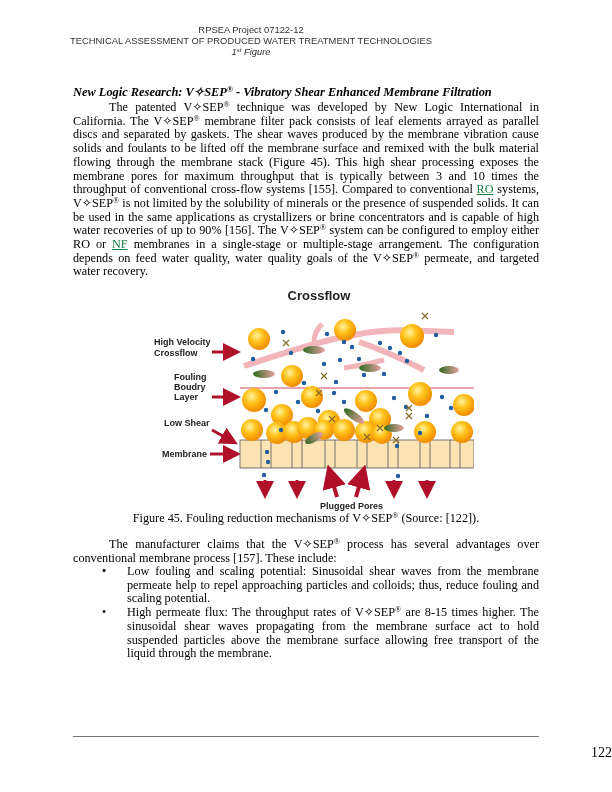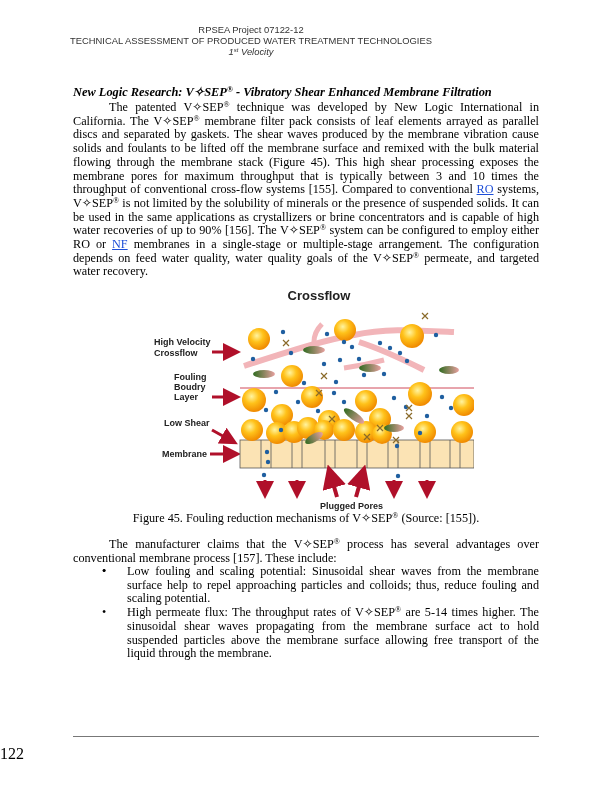--- a/index.html
+++ b/index.html
@@ -8,37 +8,37 @@
   .hdr1 { top: 24px; }
   .hdr2 { top: 35px; }
   .hdr3 { top: 46px; font-style: italic; }
   .hdr3 sup { font-size: 6px; vertical-align: 3px; line-height: 0; }
   .title { position: absolute; left: 73px; top: 84px; font-weight: bold; font-style: italic; font-size: 12.4px; white-space: nowrap; }
   .title sup, .para sup, .caption sup, .bullet sup { font-size: 8px; vertical-align: 4px; line-height: 0; }
   .para { position: absolute; left: 73px; width: 466px; font-size: 12.2px; line-height: 13.7px; text-align: justify; }
   .para .ind { display: inline-block; width: 36px; }
   .p1 { top: 101px; }
   .p2 { top: 538px; }
-  .link { color: #1d4ed8; text-decoration: underline; }
+  .link { color: #15803d; text-decoration: underline; }
   .figure { position: absolute; left: 144px; top: 280px; width: 330px; height: 232px; }
   .caption { position: absolute; left: 0; width: 612px; top: 511px; text-align: center; font-size: 12.2px; }
   .bullets { position: absolute; left: 73px; top: 565px; width: 466px; }
   .bullet { position: relative; padding-left: 54px; font-size: 12.2px; line-height: 13.7px; text-align: justify; margin-bottom: 0; }
   .bullet .dot { position: absolute; left: 29px; top: 0; font-size: 12px; }
   .rule { position: absolute; left: 73px; width: 466px; top: 736px; height: 0; border-top: 1.5px solid #777; }
-  .pagenum { position: absolute; left: 0; width: 612px; top: 745px; text-align: left; font-size: 16px; }
+  .pagenum { position: absolute; left: 0; width: 612px; top: 745px; text-align: right; font-size: 14px; }
   .fig-label { font-family: "Liberation Sans", sans-serif; font-weight: bold; font-size: 9px; fill: #222; }
   .fig-title { font-family: "Liberation Sans", sans-serif; font-weight: bold; font-size: 13px; fill: #222; }
 </style>
 </head>
 <body>
 
 <div class="hdr hdr1">RPSEA Project 07122-12</div>
 <div class="hdr hdr2">TECHNICAL ASSESSMENT OF PRODUCED WATER TREATMENT TECHNOLOGIES</div>
-<div class="hdr hdr3"><span>1</span><sup>st</sup><span> Velocity</span></div>
+<div class="hdr hdr3"><span>1</span><sup>st</sup><span> Figure</span></div>
 
 <div class="title"><span>New Logic Research: V✧SEP</span><sup>®</sup><span> - Vibratory Shear Enhanced Membrane Filtration</span></div>
 
 <div class="para p1"><span class="ind"></span><span>The patented V✧SEP</span><sup>®</sup><span> technique was developed by New Logic International in California. The V✧SEP</span><sup>®</sup><span> membrane filter pack consists of leaf elements arrayed as parallel discs and separated by gaskets. The shear waves produced by the membrane vibration cause solids and foulants to be lifted off the membrane surface and remixed with the bulk material flowing through the membrane stack (Figure 45). This high shear processing exposes the membrane pores for maximum throughput that is typically between 3 and 10 times the throughput of conventional cross-flow systems [155]. Compared to conventional </span><a class="link">RO</a><span> systems, V✧SEP</span><sup>®</sup><span> is not limited by the solubility of minerals or the presence of suspended solids. It can be used in the same applications as crystallizers or brine concentrators and is capable of high water recoveries of up to 90% [156]. The V✧SEP</span><sup>®</sup><span> system can be configured to employ either RO or </span><a class="link">NF</a><span> membranes in a single-stage or multiple-stage arrangement. The configuration depends on feed water quality, water quality goals of the V✧SEP</span><sup>®</sup><span> permeate, and targeted water recovery.</span></div>
 
 <svg class="figure" viewBox="0 0 330 232" xmlns="http://www.w3.org/2000/svg">
   <defs>
     <radialGradient id="ballGrad" cx="40%" cy="35%" r="65%">
       <stop offset="0%" stop-color="#fff4a0"></stop>
       <stop offset="45%" stop-color="#ffc21a"></stop>
@@ -188,32 +188,32 @@
     <path d="M121,200 L121,210" stroke="#b0102a" stroke-width="3" marker-end="url(#redHead)"></path>
     <path d="M153,200 L153,210" stroke="#b0102a" stroke-width="3" marker-end="url(#redHead)"></path>
     <path d="M250,200 L250,210" stroke="#b0102a" stroke-width="3" marker-end="url(#redHead)"></path>
     <path d="M283,200 L283,210" stroke="#b0102a" stroke-width="3" marker-end="url(#redHead)"></path>
     <path d="M193,217 L187,196" stroke="#b0102a" stroke-width="4" marker-end="url(#redHead)"></path>
     <path d="M212,217 L218,196" stroke="#b0102a" stroke-width="4" marker-end="url(#redHead)"></path>
   </g>
   <text class="fig-label" x="176" y="229">Plugged Pores</text>
 </svg>
 
-<div class="caption"><span>Figure 45. Fouling reduction mechanisms of V✧SEP</span><sup>®</sup><span> (Source: [155]).</span></div>
+<div class="caption"><span>Figure 45. Fouling reduction mechanisms of V✧SEP</span><sup>®</sup><span> (Source: [122]).</span></div>
 
 <div class="para p2"><span class="ind"></span><span>The manufacturer claims that the V✧SEP</span><sup>®</sup><span> process has several advantages over conventional membrane process [157]. These include:</span></div>
 
 <div class="bullets">
   <div class="bullet">
     <span class="dot">•</span>
   </div>
   <div class="bullet">
     <span class="dot">•</span>
-    <span>Low fouling and scaling potential: Sinusoidal shear waves from the membrane surface help to repel approaching particles and colloids; thus, reduce fouling and scaling potential.</span>
+    <span>Low fouling and scaling potential: Sinusoidal shear waves from the membrane permeate help to repel approaching particles and colloids; thus, reduce fouling and scaling potential.</span>
   </div>
   <div class="bullet">
     <span class="dot">•</span>
-    <span>High permeate flux: The throughput rates of V✧SEP</span><sup>®</sup><span> are 5-14 times higher. The sinusoidal shear waves propagating from the membrane surface act to hold suspended particles above the membrane surface allowing free transport of the liquid through the membrane.</span>
+    <span>High permeate flux: The throughput rates of V✧SEP</span><sup>®</sup><span> are 8-15 times higher. The sinusoidal shear waves propagating from the membrane surface act to hold suspended particles above the membrane surface allowing free transport of the liquid through the membrane.</span>
   </div>
 </div>
 
 <div class="rule"></div>
 <div class="pagenum">122</div>
 
 </body></html>

